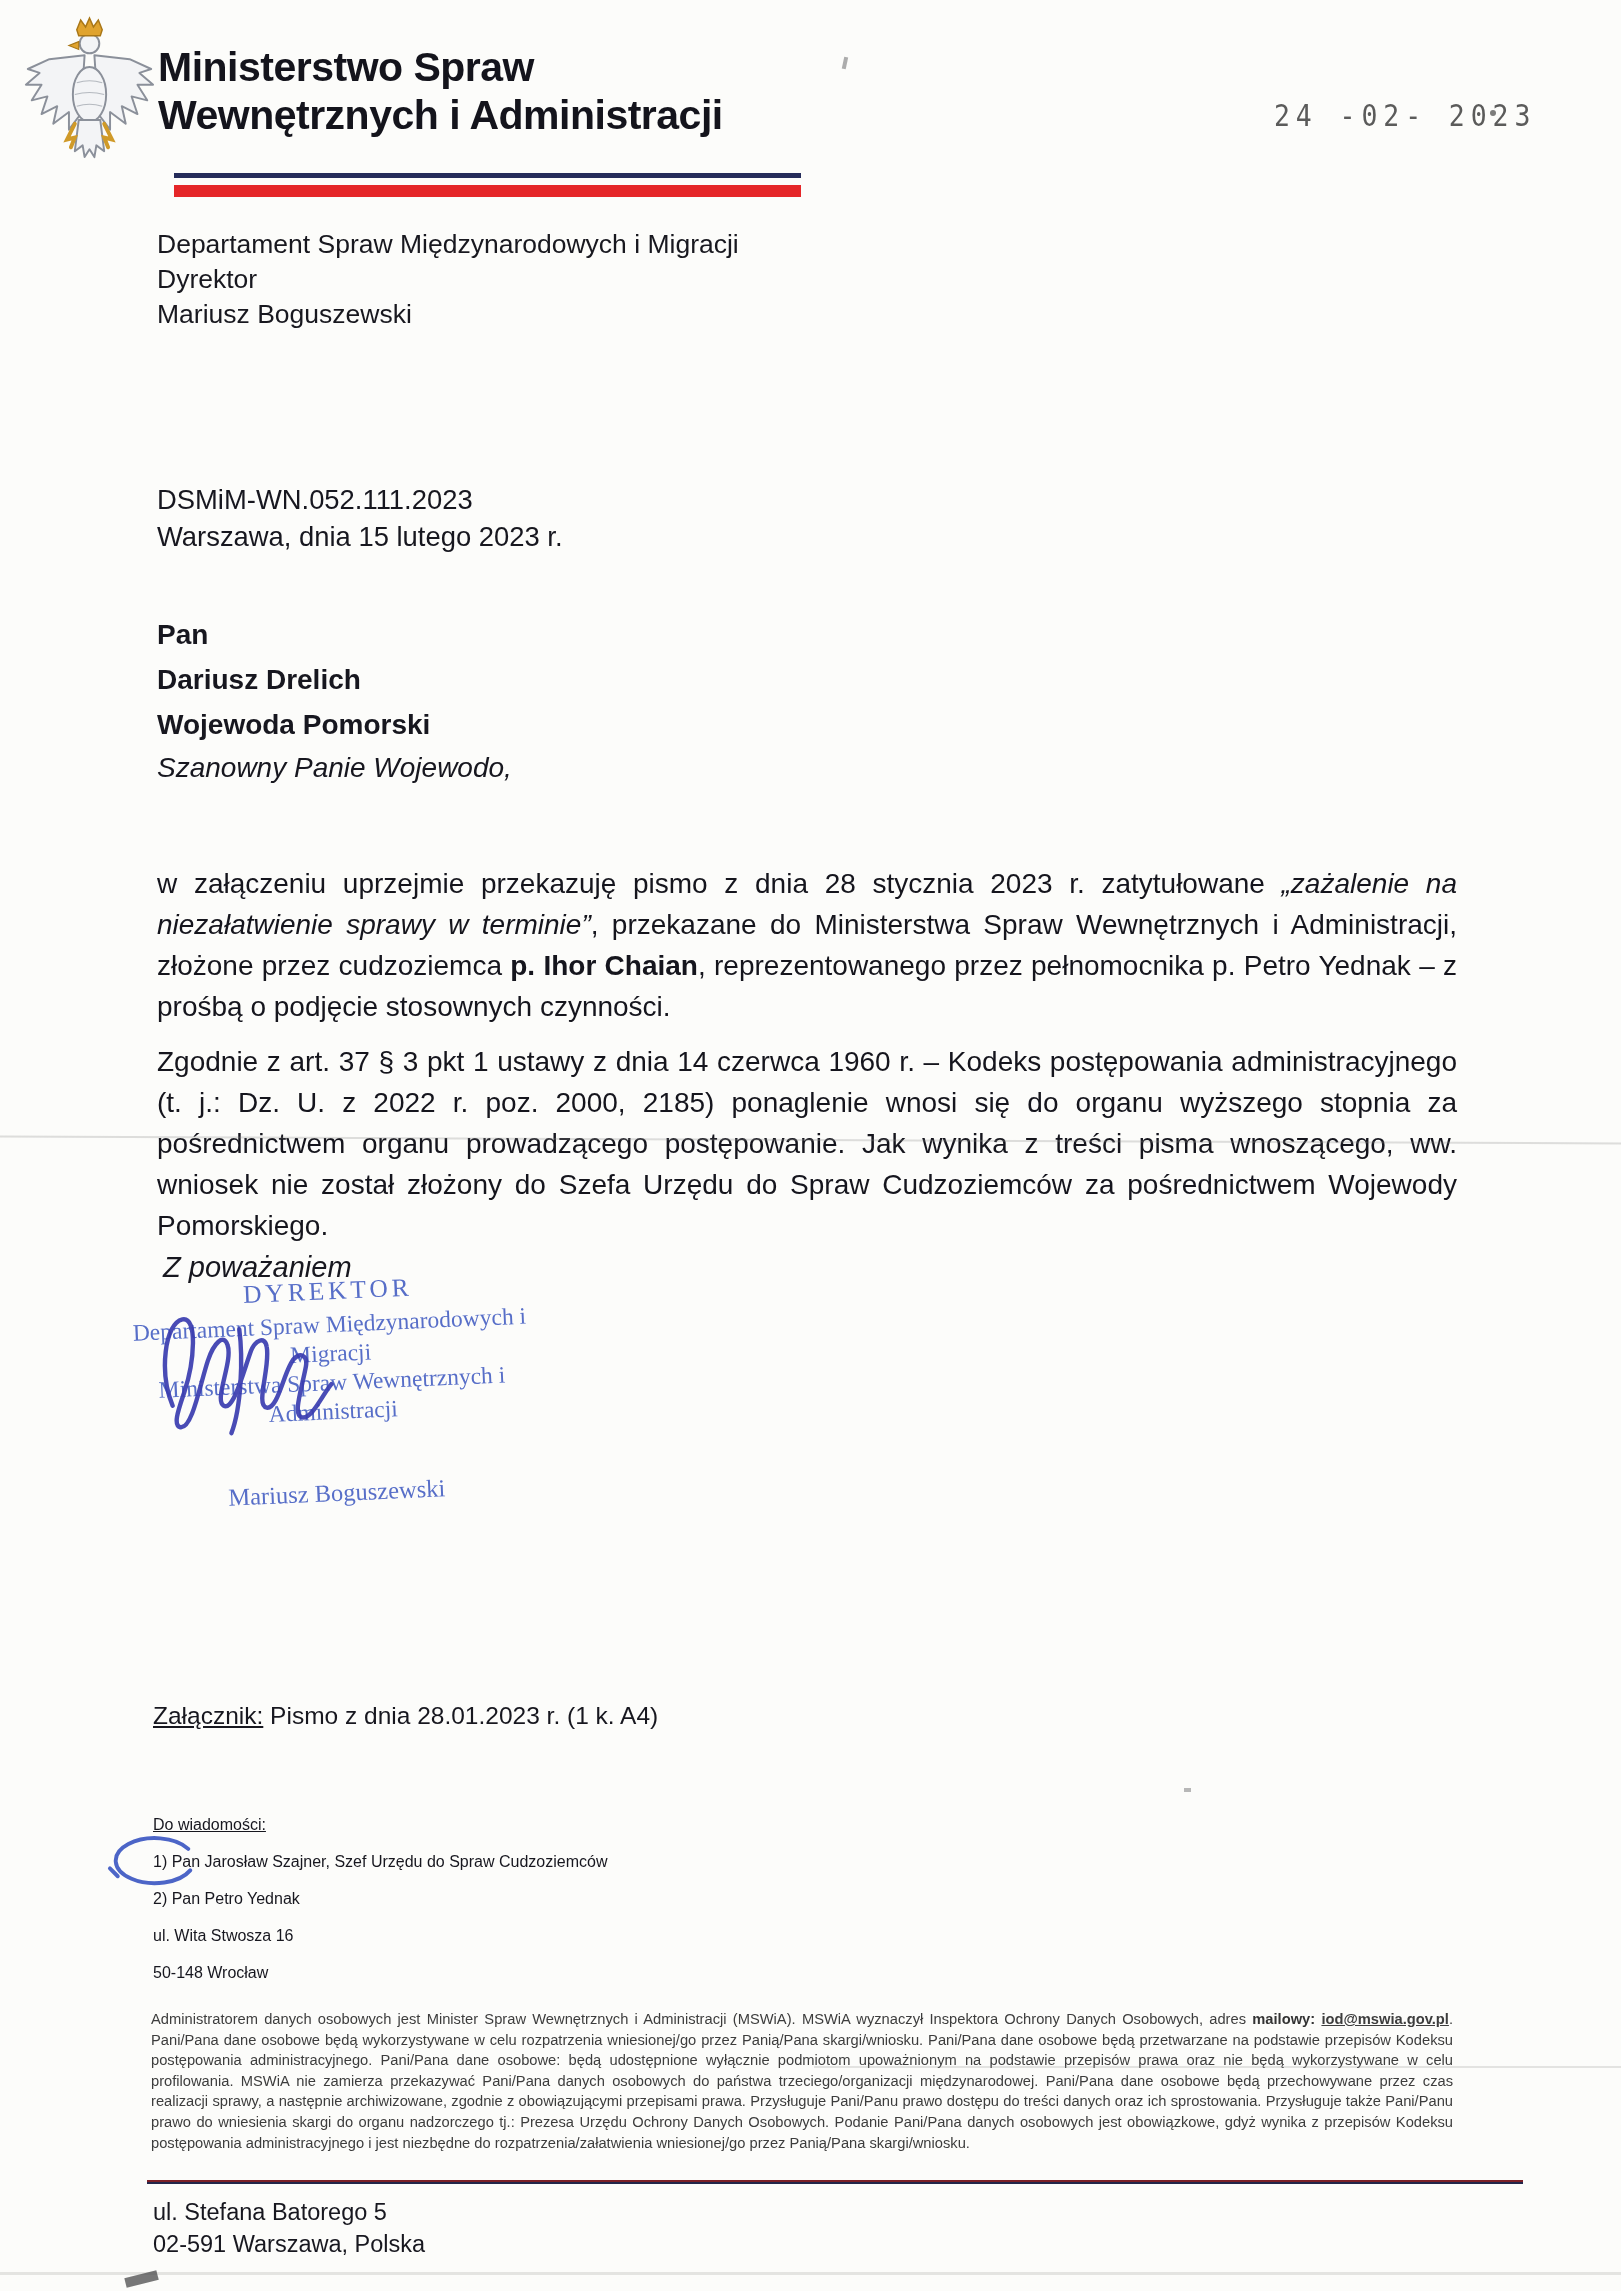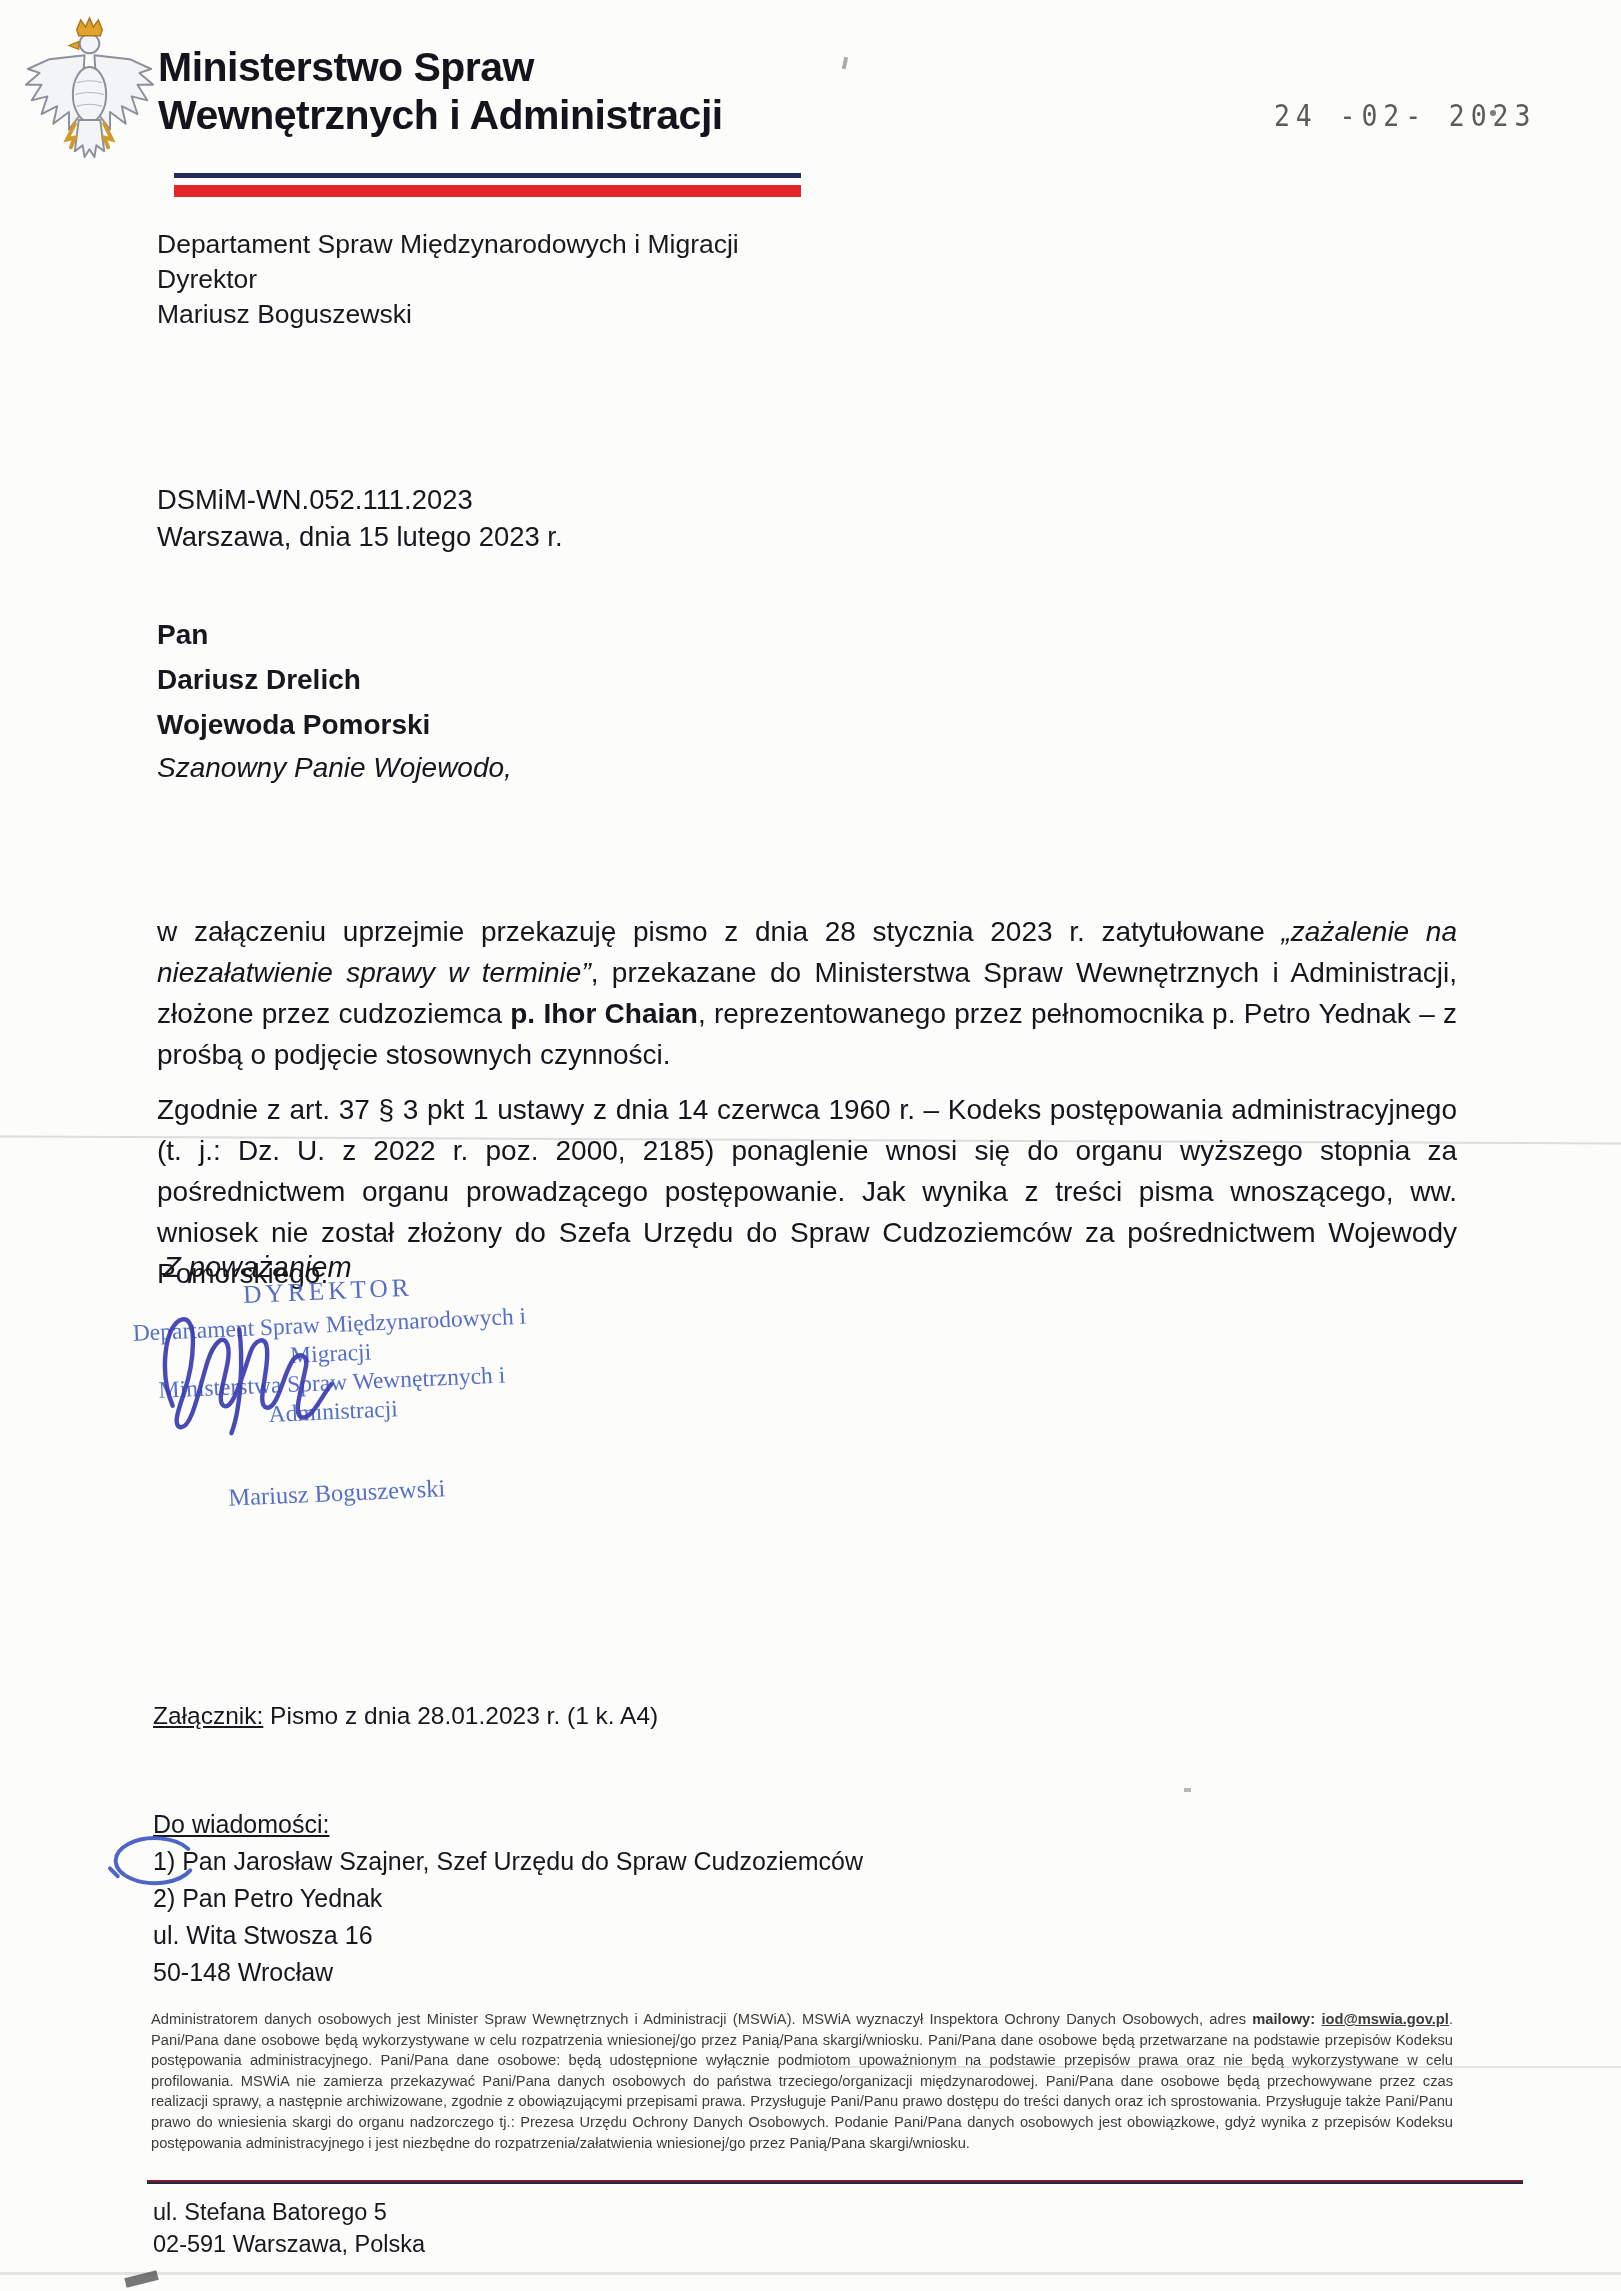--- a/index.html
+++ b/index.html
@@ -25,42 +25,42 @@
     transform:scaleY(1.12); opacity:.88; white-space:nowrap;
   }
   
   .sender { position:absolute; left:157px; top:227px; font-size:26.5px; line-height:35px; color:#18181f; }
   .ref    { position:absolute; left:157px; top:457px; font-size:27.4px; line-height:37px;margin-top:24px; }
   .recipient { position:absolute; left:157px; top:612px; font-size:28px; font-weight:bold; line-height:45px; }
   .salutation { position:absolute; left:157px; top:752px; font-size:28px; font-style:italic; }
   
   .para {
     position:absolute; left:157px; width:1300px;
-    font-size:28px; line-height:41px; text-align:justify; color:#15151d;margin-top:48px;
+    font-size:28px; line-height:41px; text-align:justify; color:#15151d;
   }
   .para1 { top:863px; }
   .para2 { top:1041px; }
   .q-italic { font-style:italic; }
   .b-bold { font-weight:bold; }
   
   .closing { position:absolute; left:155px; top:1251px; font-size:29px; font-style:italic;margin-left:8px; }
   .stamp {
     position:absolute; left:103px; top:1286px; width:449px;
     font-family:"Liberation Serif", serif; color:#4a63c4;
     text-align:center; transform:rotate(-2.5deg); transform-origin:left top;
     opacity:.92;
   }
   .stamp-title { font-size:25.5px; letter-spacing:3.9px; margin-bottom:3.9px; }
   .stamp-line  { font-size:23.5px; line-height:29px; }
   .stamp-name  { font-size:24.5px; margin-top:53px; }
   .signature { position:absolute; left:145px; top:1290px; width:214px; height:149px; }
   
   .attachment { position:absolute; left:153px; top:1702px; font-size:24.5px; }
   .u { text-decoration:underline; }
-  .cc { position:absolute; left:153px; top:1806px; font-size:25px; line-height:37px; }
+  .cc { position:absolute; left:153px; top:1806px; font-size:16px; line-height:37px; }
   .pen-circle { position:absolute; left:106px; top:1835px; width:94px; height:59px; }
   
   .note {
     position:absolute; left:151px; top:2009px; width:1302px;
     font-size:14.7px; line-height:20.6px; text-align:justify; color:#3d3d3d;
   }
   .note .b-bold { color:#333; }
   .email { font-weight:bold; text-decoration:underline; }
   
   .footer-rule {

